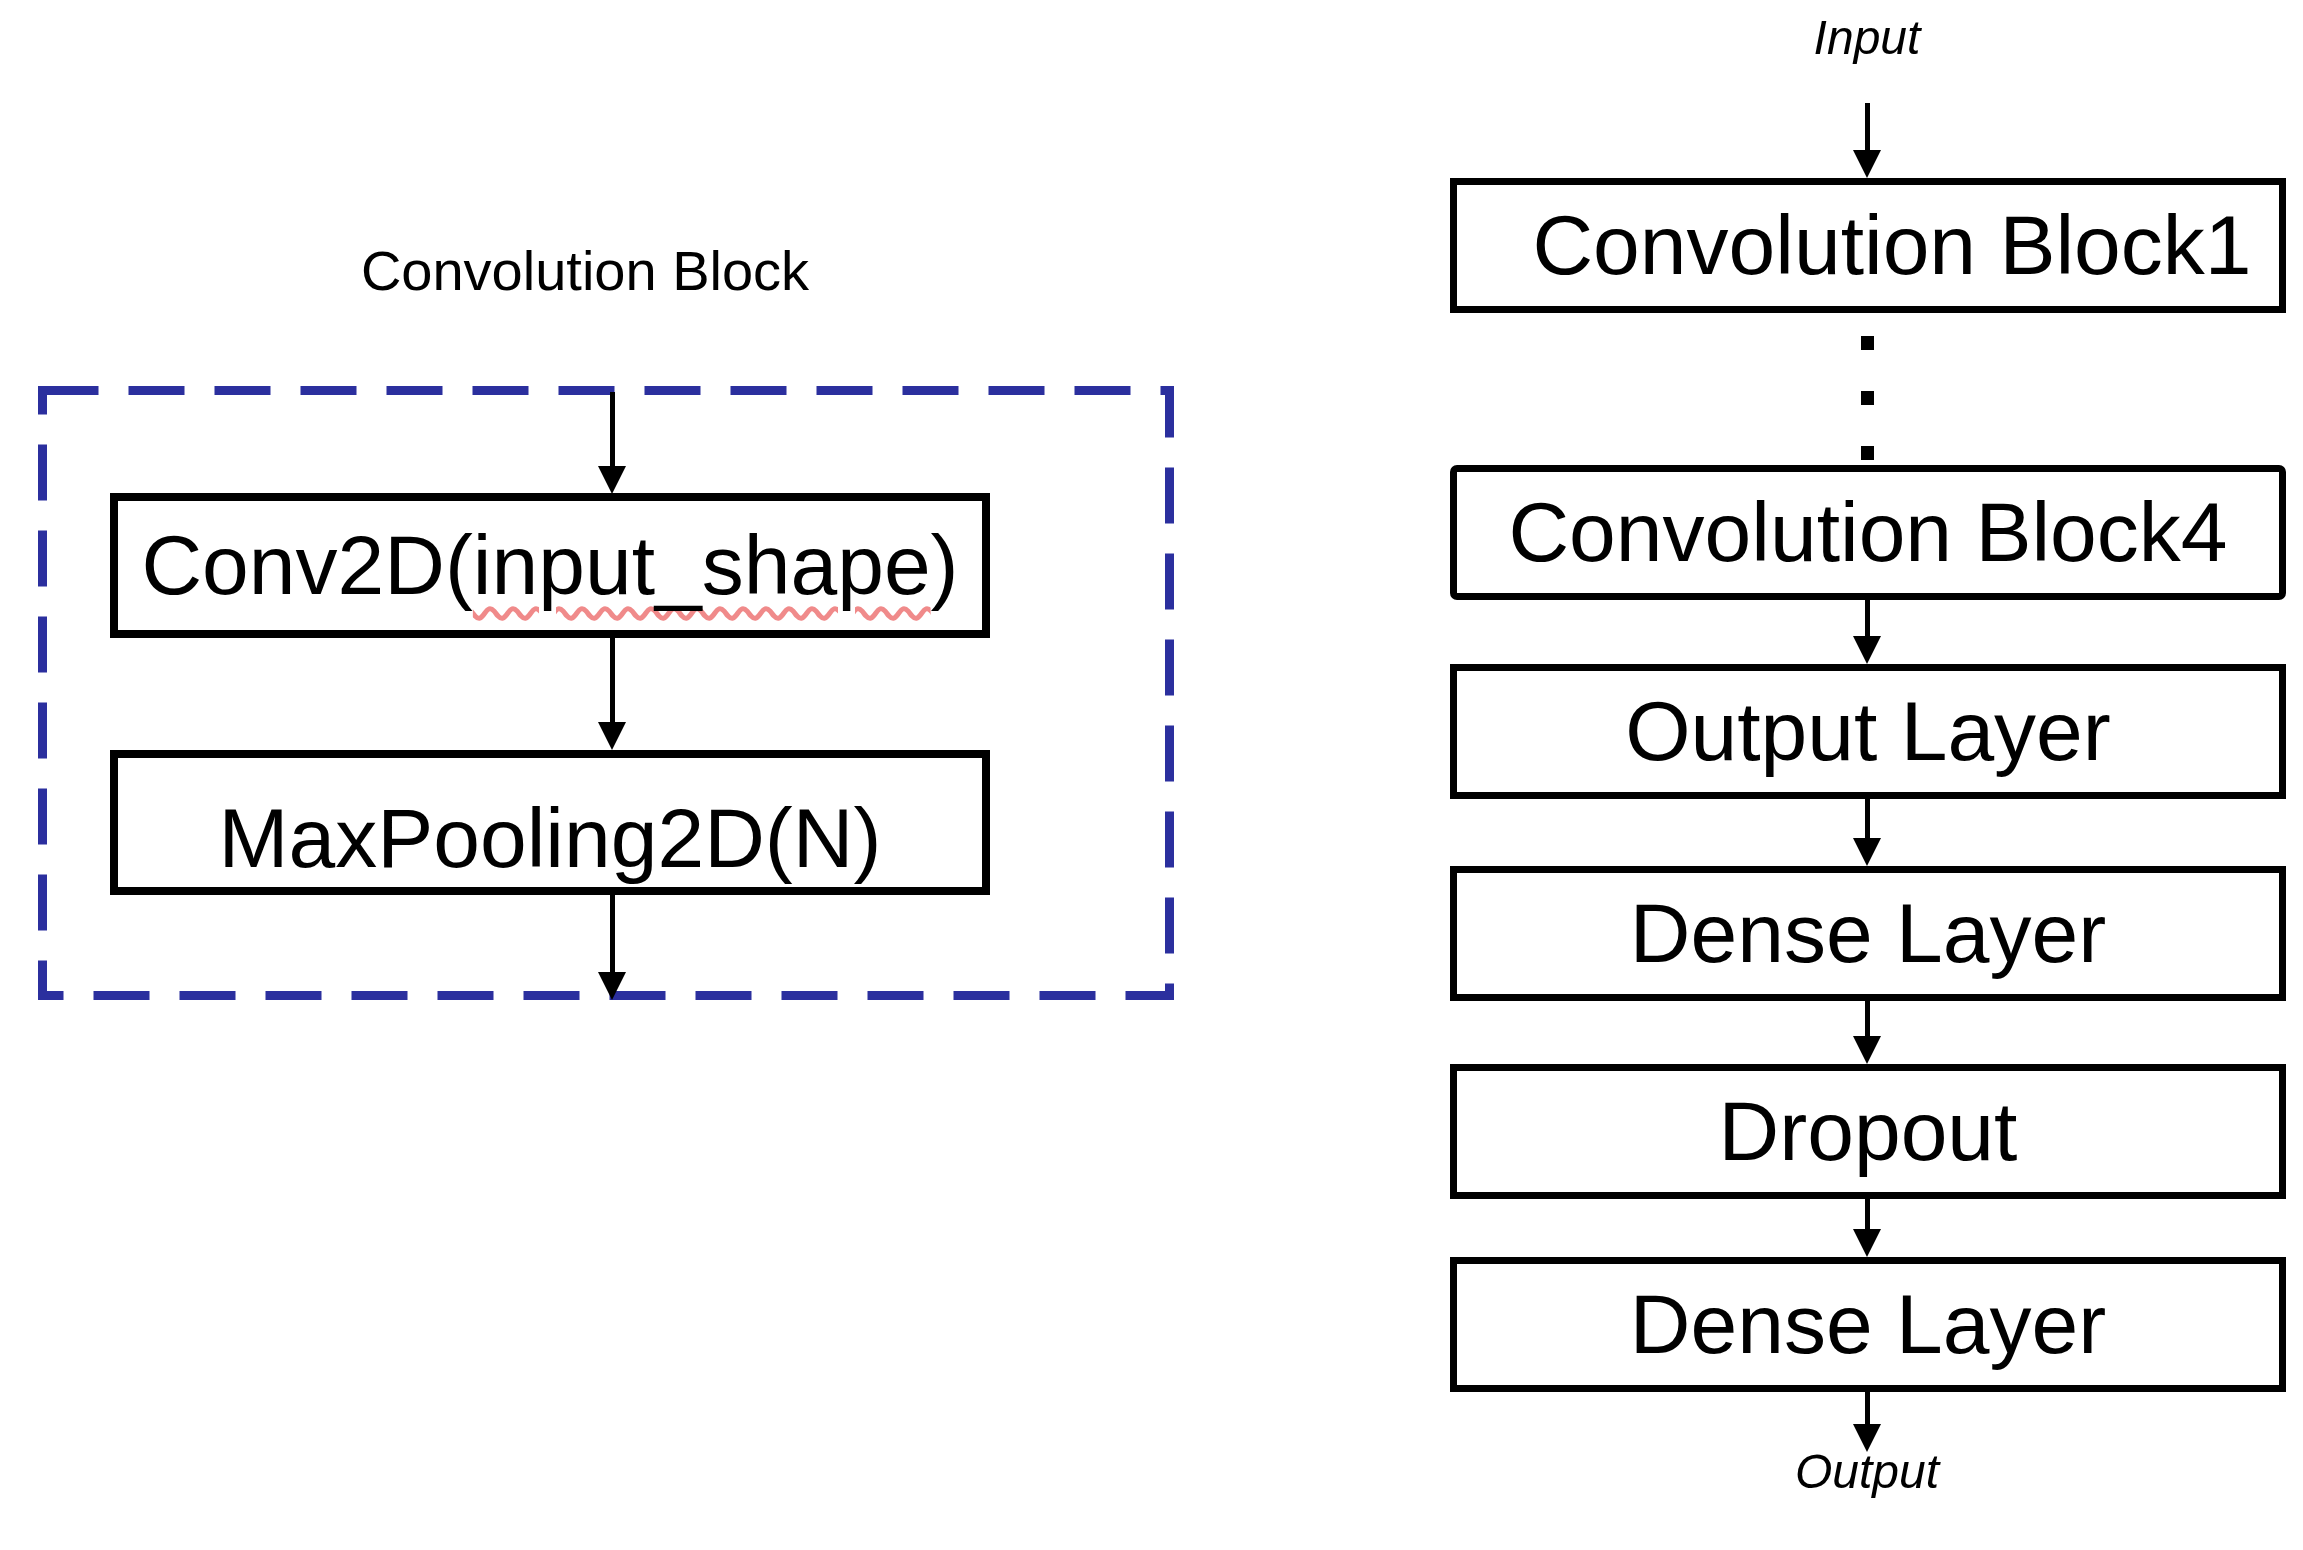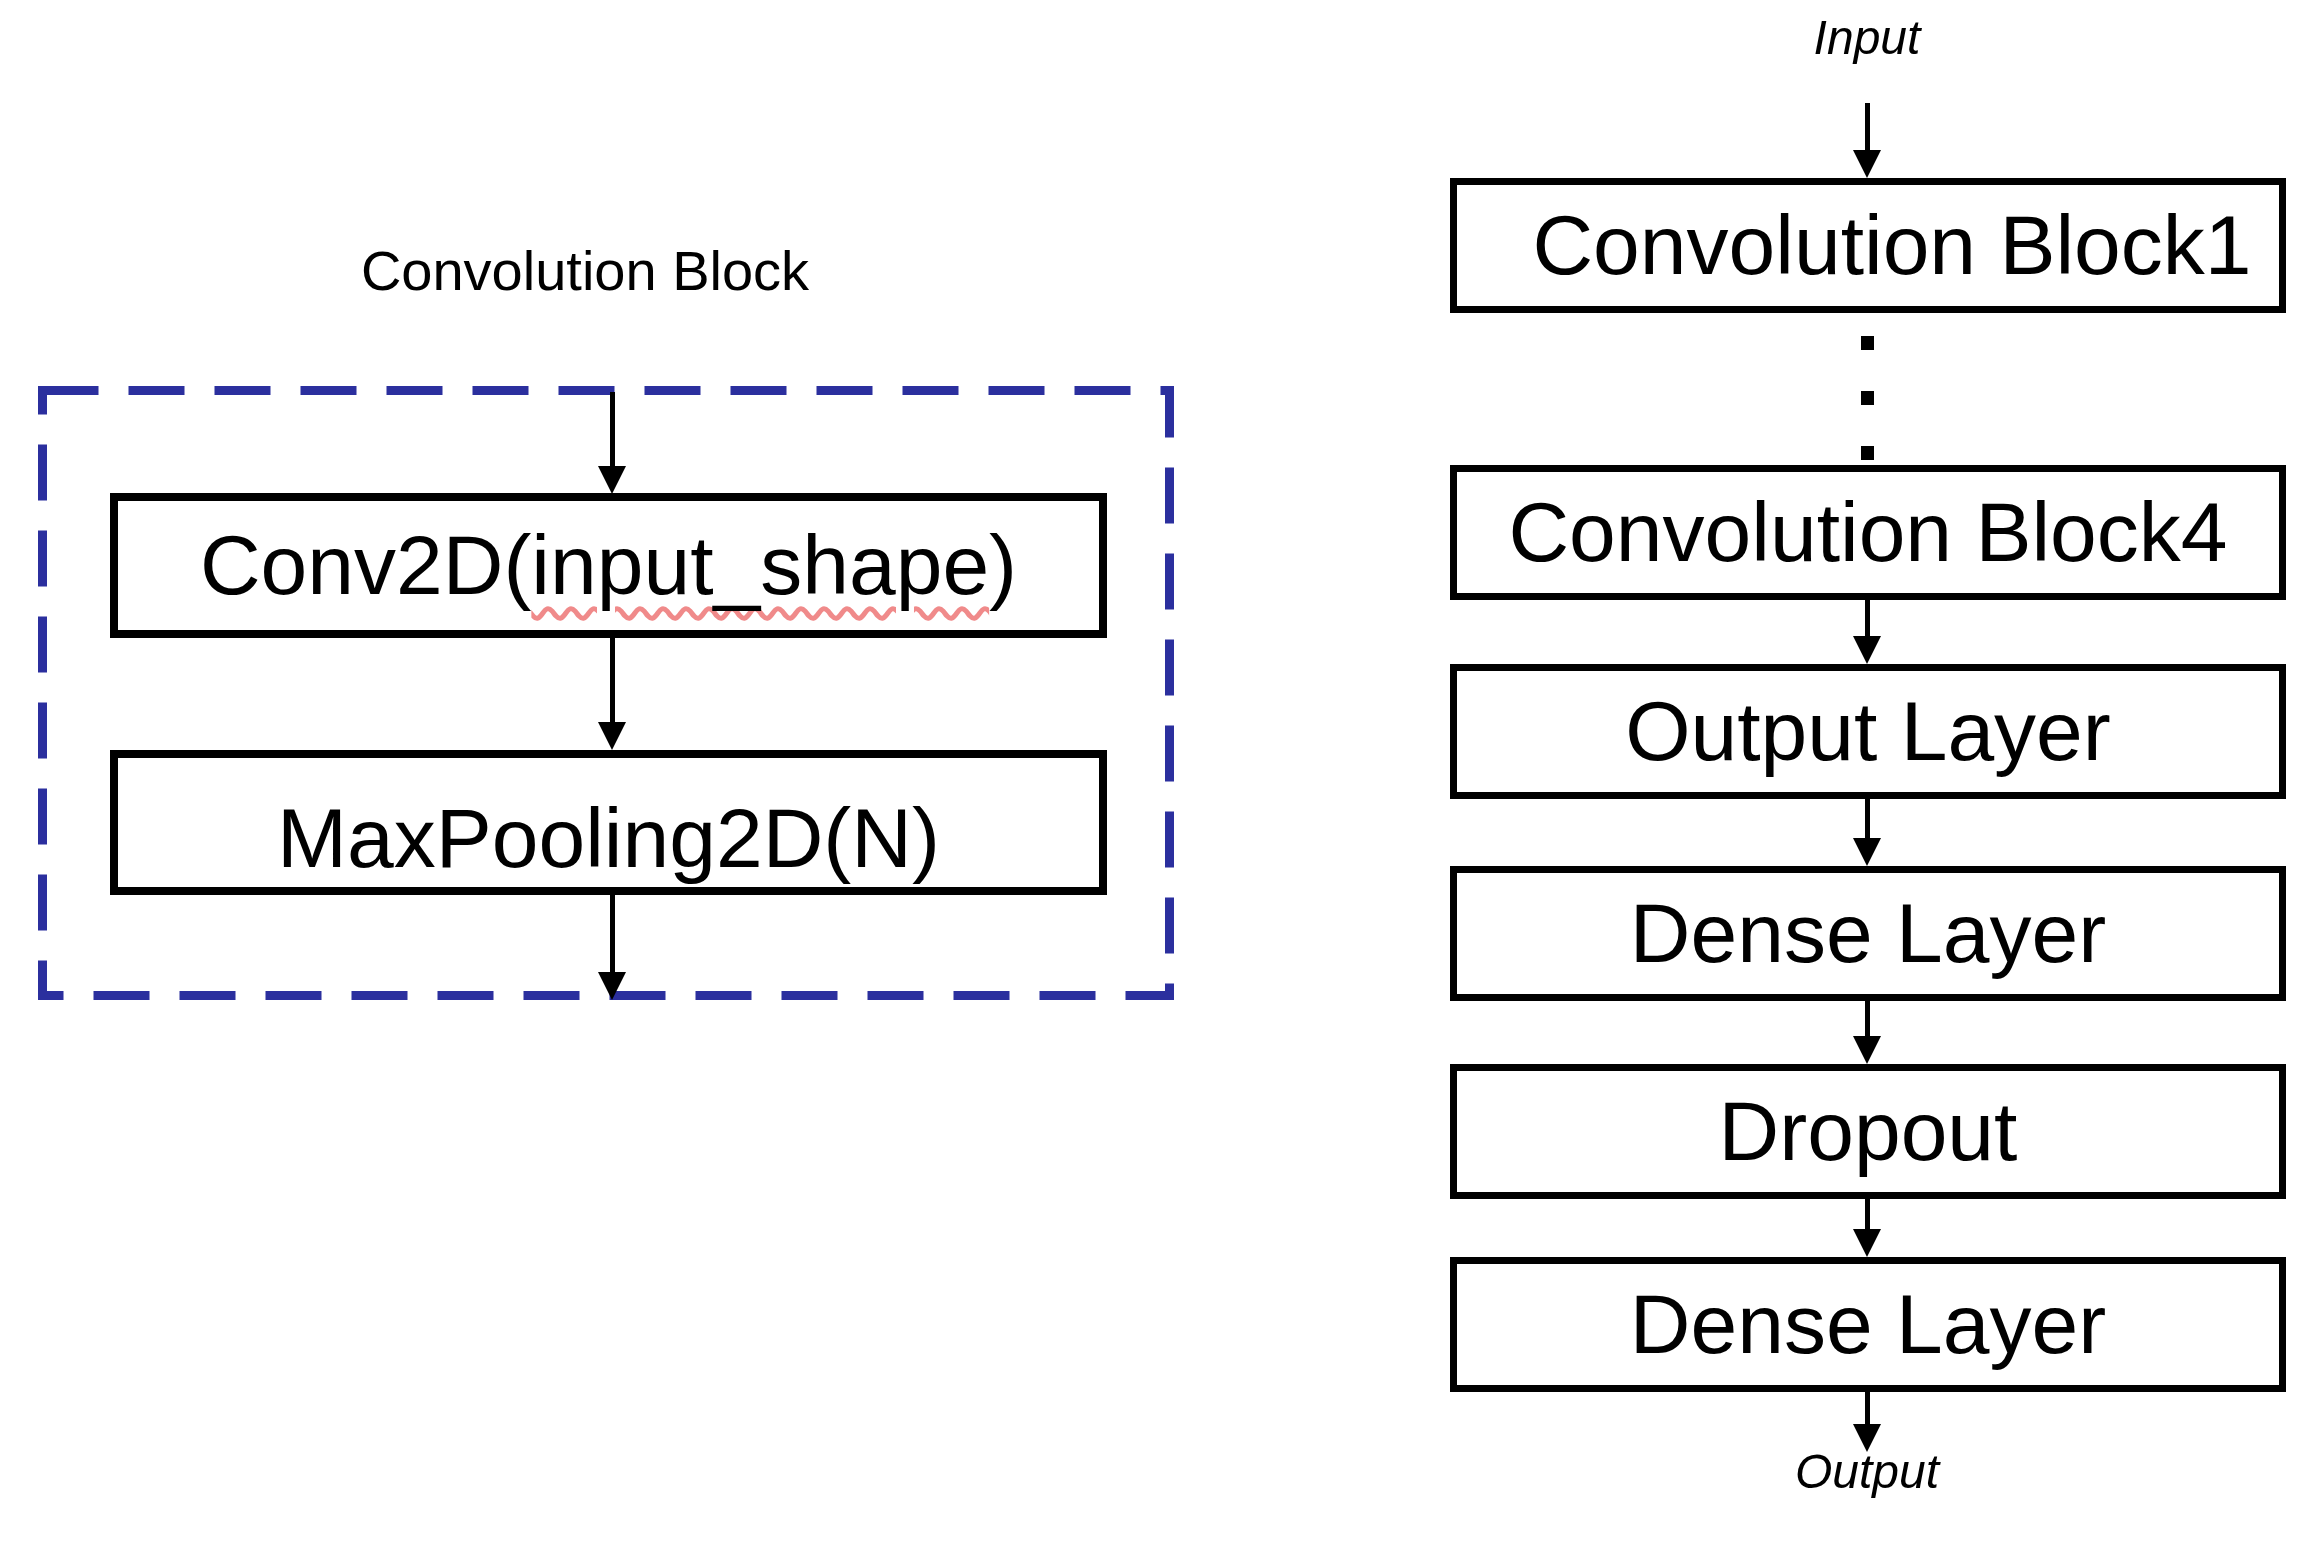--- a/index.html
+++ b/index.html
@@ -14,21 +14,21 @@
     font-size:56px; text-align:center; white-space:nowrap;
   }
   .dashed-svg { position:absolute; left:38px; top:386px; }
   .dashed-rect { fill:none; stroke:var(--dash-color,#2b2f9e); stroke-width:9; stroke-dasharray:56 30; }
   .flow-box {
     position:absolute; box-sizing:border-box; background:#fff;
     border:7px solid var(--box-border,#000);
     display:flex; align-items:center; justify-content:center;
     font-size:84px; white-space:nowrap;
   }
-  .flow-box.left-box { left:110px; width:997px; height:145px; border-width:8px; }
+  .flow-box.left-box { left:110px; width:880px; height:145px; border-width:8px; }
   .flow-box.right-box { left:1450px; width:836px; height:135px; }
   .misspelled {
     text-decoration-line:underline;
     text-decoration-style:wavy;
     text-decoration-color:var(--squiggle,#f08a8a);
     text-decoration-thickness:5px;
     text-underline-offset:13px;
   }
   .arrow {
     position:absolute; width:28px;
@@ -102,21 +102,21 @@
   <div class="flow-box right-box" style="top:178px;padding-left:48px;">
     <span>Convolution Block1</span>
   </div>
 
   <div id="dots">
       <div class="dot"></div>
       <div class="dot"></div>
       <div class="dot"></div>
     </div>
 
-  <div class="flow-box right-box" style="top:465px;">
+  <div class="flow-box right-box" style="top:465px;border-radius:7px;">
     <span>Convolution Block4</span>
   </div>
 
   <div class="arrow" style="left:1853px; top:600px; height:64px;">
     <div class="shaft"></div>
       <div class="head"></div>
   </div>
 
   <div class="flow-box right-box" style="top:664px;">
     <span>Output Layer</span>

